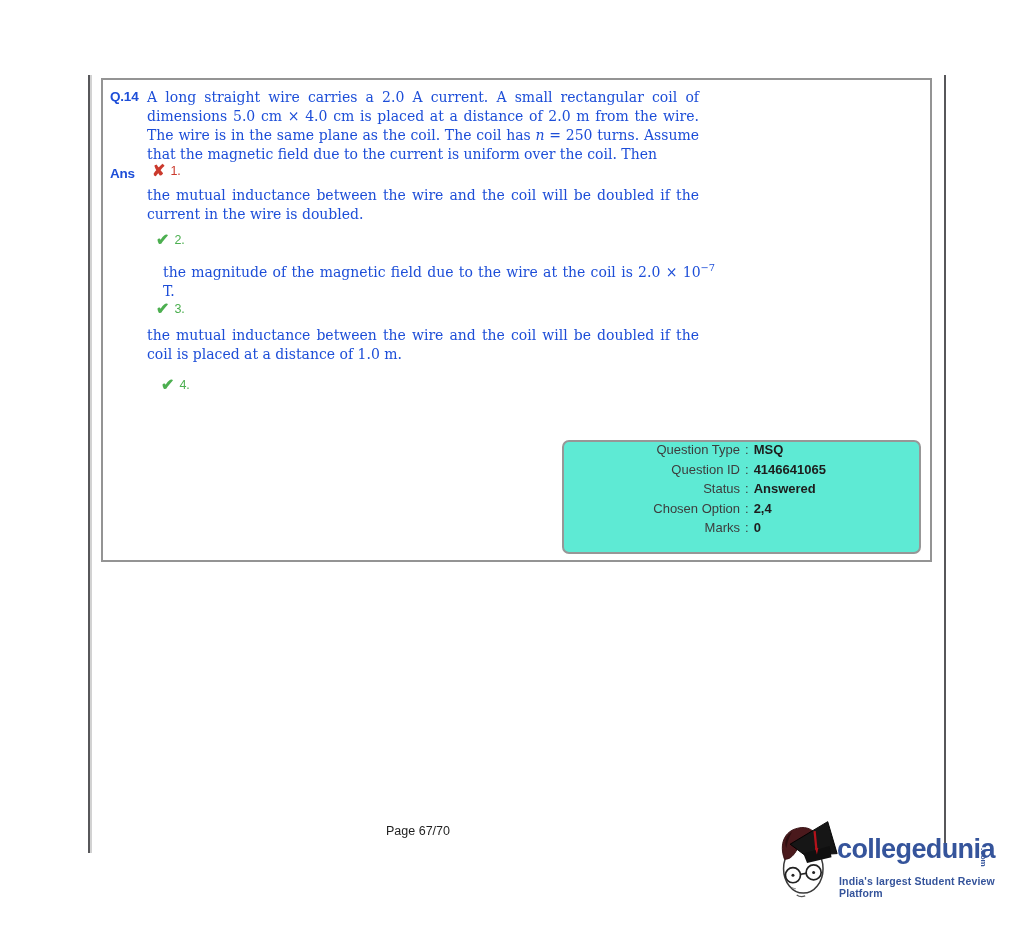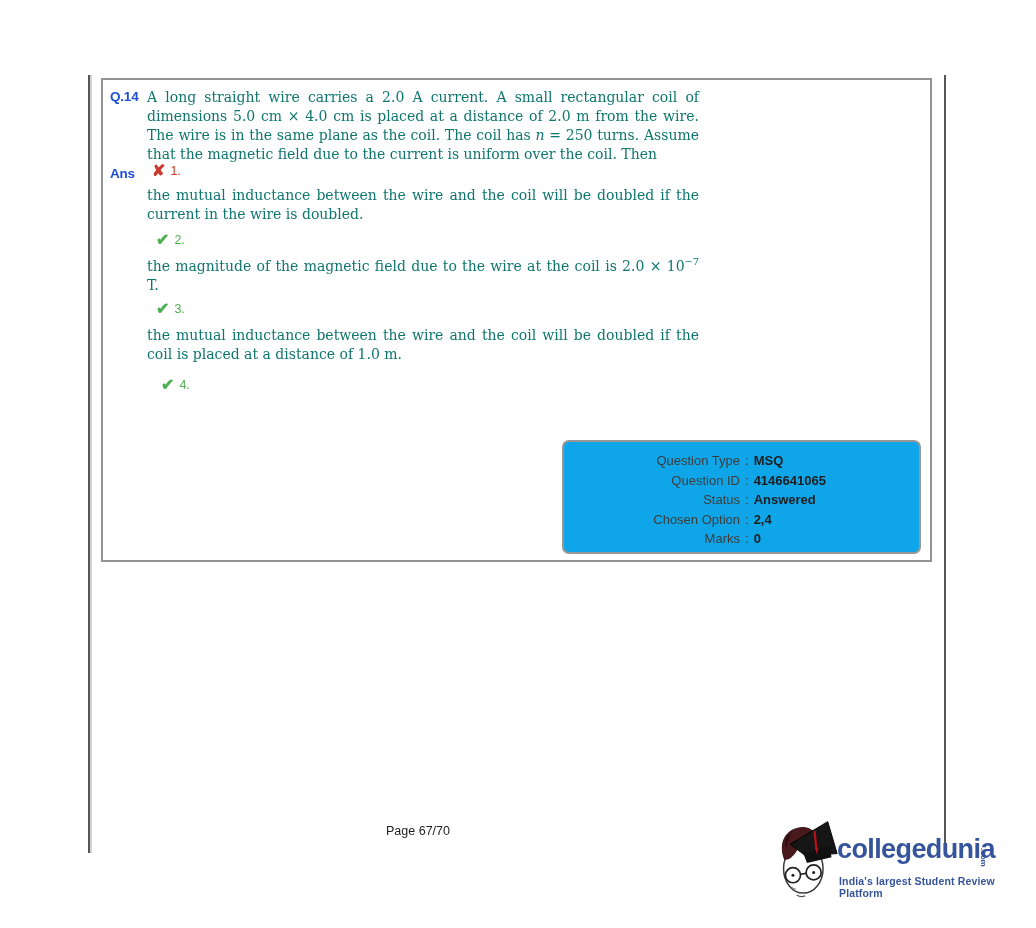--- a/index.html
+++ b/index.html
@@ -18,47 +18,46 @@
     position:absolute; left:101px; top:78px; width:831px; height:484px;
     border:2px solid #949494; background:#ffffff;
   }
 
   .bold-label { font-weight:bold; font-size:13.5px; color:#1d4ed8; letter-spacing:-0.2px; }
   #question-number { position:absolute; left:7px; top:9px; }
   #answer-label    { position:absolute; left:7px; top:86px; }
 
   .serif-text {
     font-family:"DejaVu Serif", "Liberation Serif", serif;
-    font-size:14px; line-height:19px; color:#0f766e; text-align:justify;
+    font-size:14px; line-height:19px; color:#1d4ed8; text-align:justify;
   }
   #question-text { position:absolute; left:44px; top:8px; width:552px; }
 
   .opt-text { position:absolute; left:44px; width:552px; }
   #opt1-text { top:106px; }
-  #opt2-text { top:172px; }
+  #opt2-text { top:178px;margin-left:16px; }
   #opt3-text { top:246px; }
   #opt4-text { top:327px; text-align:left; }
 
   .opt-mark { position:absolute; display:flex; align-items:center; gap:5px; }
   #opt1-mark { left:49px; top:83px;  }
   #opt2-mark { left:53px; top:152px; }
   #opt3-mark { left:53px; top:221px; }
   #opt4-mark { left:58px; top:297px; }
   .mark-glyph { font-size:16px; font-weight:bold; line-height:1; }
   .mark-num   { font-size:12.5px; }
   .mark-wrong   { color:#cb3a2d; }
   .mark-correct { color:#4caf50; }
 
   sup { font-size:0.7em; }
 
   
   #question-info-box {
     position:absolute; left:459px; top:360px; width:359px; height:114px;
-    border:2px solid #979797; border-radius:7px; background:#0ea5e9;
-    padding-top:11px;
+    border:2px solid #979797; border-radius:7px; background:#5eead4;
   }
   .info-row { display:flex; align-items:baseline; height:19.5px; font-size:13px; color:#3d3d3d; }
   .info-label { width:176px; text-align:right; }
   .info-sep   { padding:0 5px; }
   .info-value { font-weight:bold; color:#1d1d1d; }
 
   
   #page-number {
     position:absolute; left:0; top:824px; width:836px; text-align:center;
     font-size:12.5px; color:#1f1f1f;

